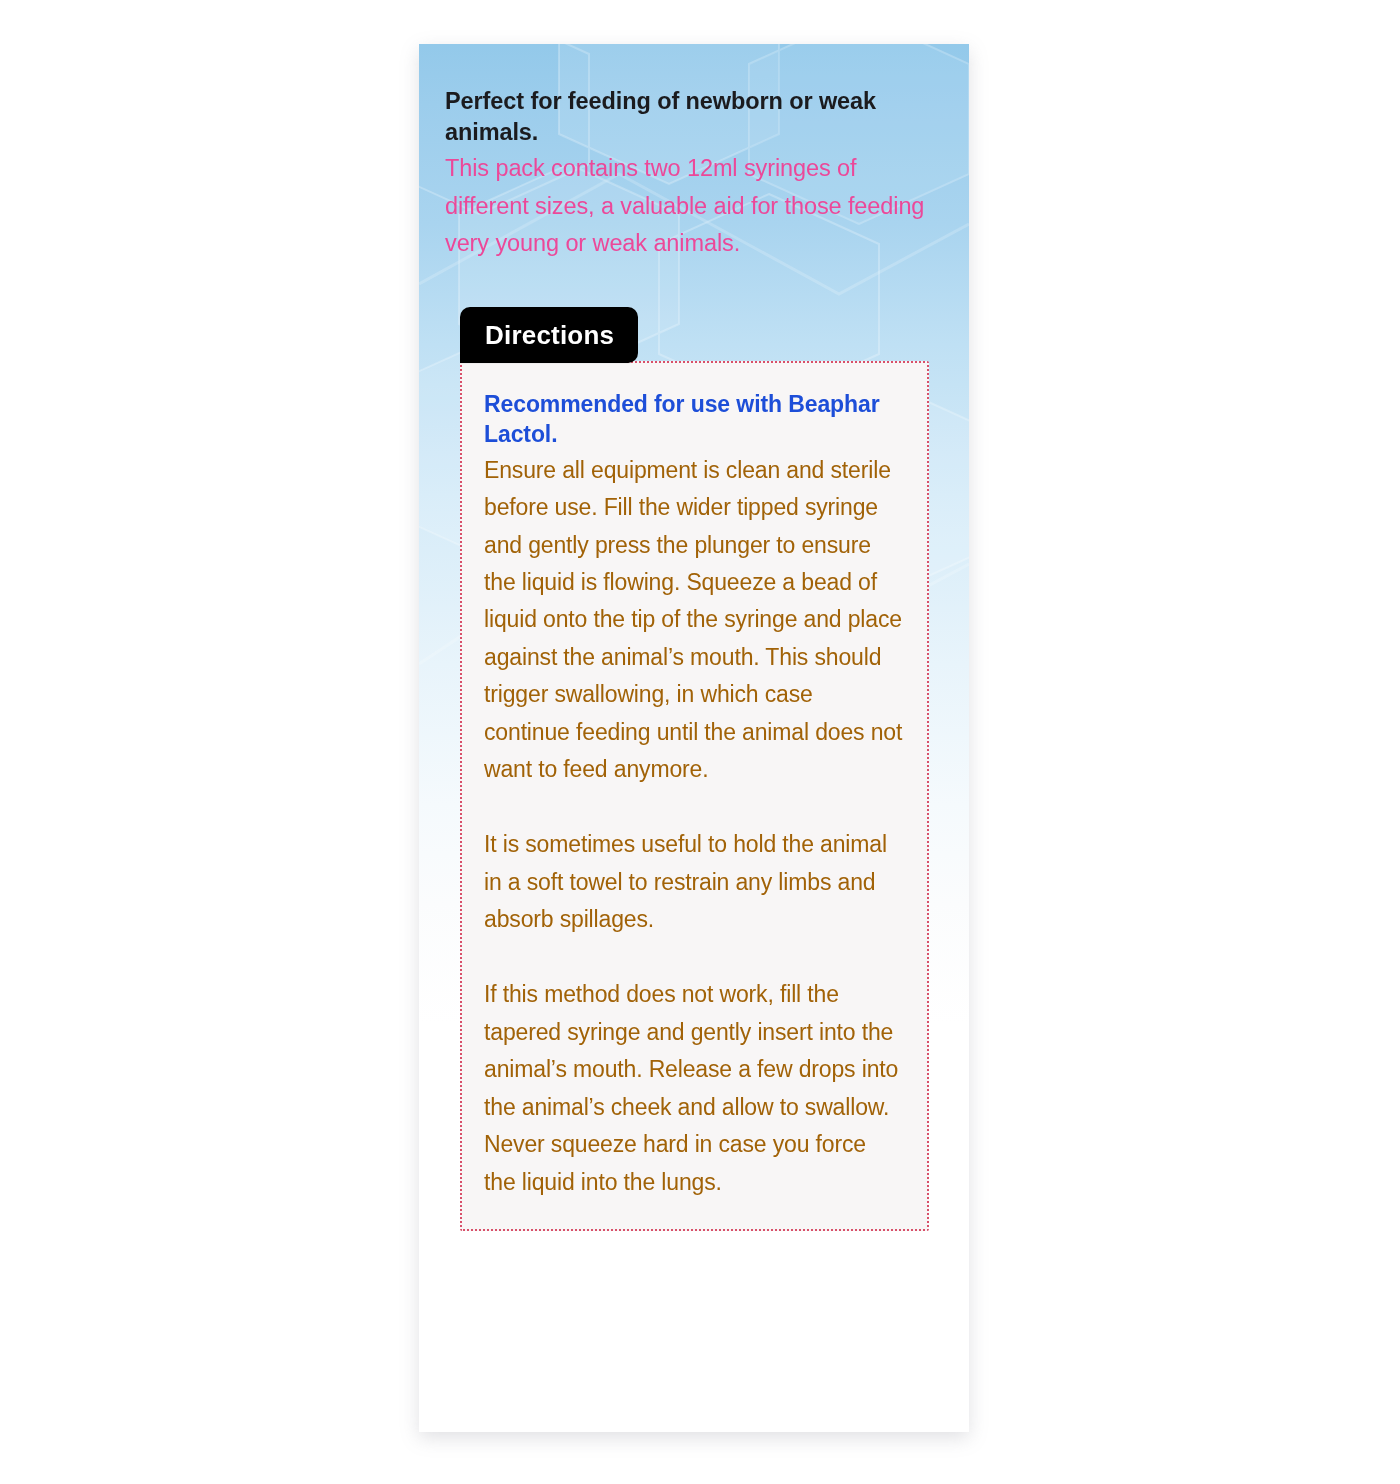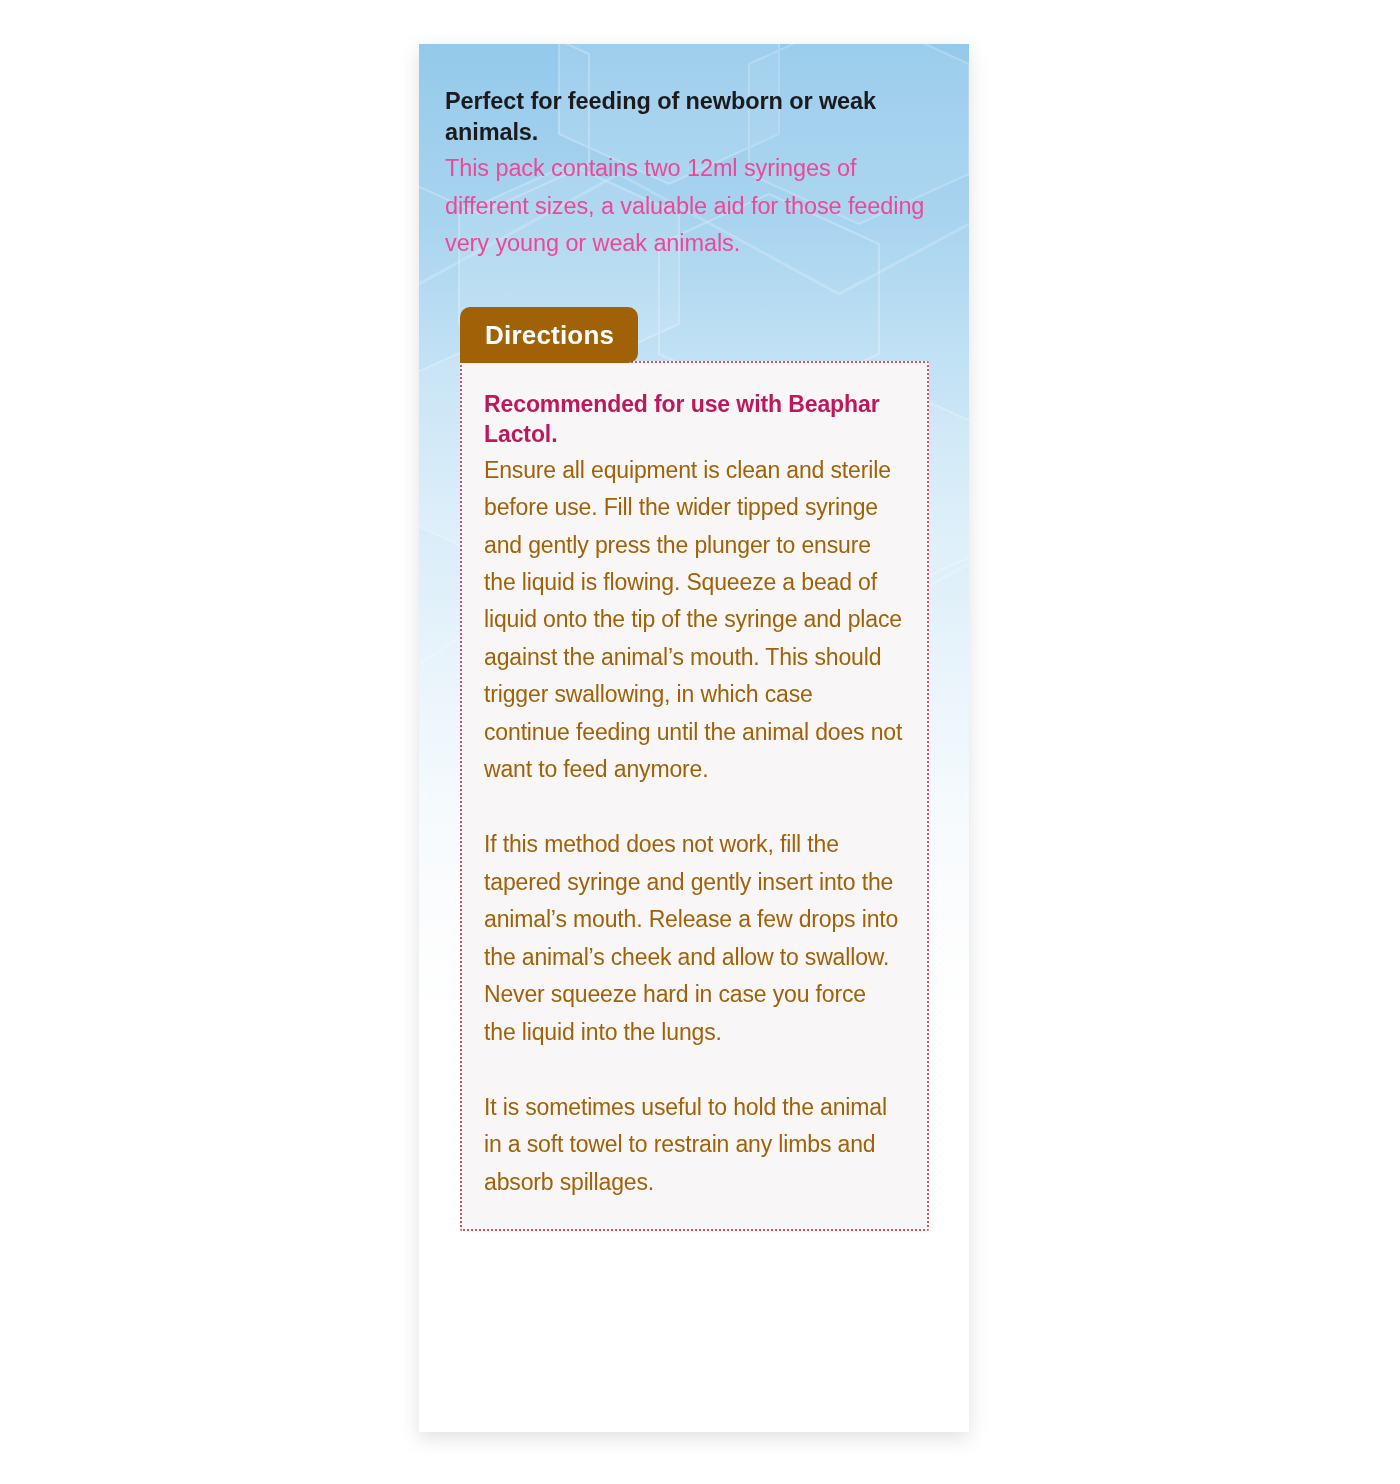--- a/index.html
+++ b/index.html
@@ -87,21 +87,21 @@
   }
 
   
   #directions-section {
     margin-top: 44px;
     position: relative;
   }
 
   #directions-tab {
     display: inline-block;
-    background: #a16207;
+    background: #000000;
     color: #ffffff;
     font-size: 26px;
     font-weight: bold;
     letter-spacing: 0.2px;
     line-height: 1;
     padding: 15px 24px 15px 25px;
     border-radius: 10px 10px 10px 0;
     position: relative;
     z-index: 3;
     margin-left: 15px;
@@ -118,21 +118,21 @@
     padding: 26px 24px 28px 22px;
     box-sizing: border-box;
     position: relative;
     z-index: 2;
   }
 
   .dir-heading {
     font-size: 23px;
     font-weight: bold;
     line-height: 1.32;
-    color: #be185d;
+    color: #1d4ed8;
     letter-spacing: -0.1px;
     margin: 0 0 2px 0;
   }
   .dir-para {
     font-size: 23px;
     font-weight: 400;
     line-height: 1.63;
     color: #a16207;
     letter-spacing: -0.15px;
     margin: 0;
@@ -190,22 +190,22 @@
       <div id="directions-section">
 
         <div id="directions-tab">Directions</div>
 
         <div id="directions-box">
 
           <p class="dir-heading">Recommended for use with Beaphar Lactol.</p>
 
           <p class="dir-para">Ensure all equipment is clean and sterile before use. Fill the wider tipped syringe and gently press the plunger to ensure the liquid is flowing. Squeeze a bead of liquid onto the tip of the syringe and place against the animal’s mouth. This should trigger swallowing, in which case continue feeding until the animal does not want to feed anymore.</p>
 
+          <p class="dir-para">It is sometimes useful to hold the animal in a soft towel to restrain any limbs and absorb spillages.</p>
+
           <p class="dir-para">If this method does not work, fill the tapered syringe and gently insert into the animal’s mouth. Release a few drops into the animal’s cheek and allow to swallow. Never squeeze hard in case you force the liquid into the lungs.</p>
-
-          <p class="dir-para">It is sometimes useful to hold the animal in a soft towel to restrain any limbs and absorb spillages.</p>
 
         </div>
       </div>
 
     </div>
   </div>
 </div>
 
 </body></html>

